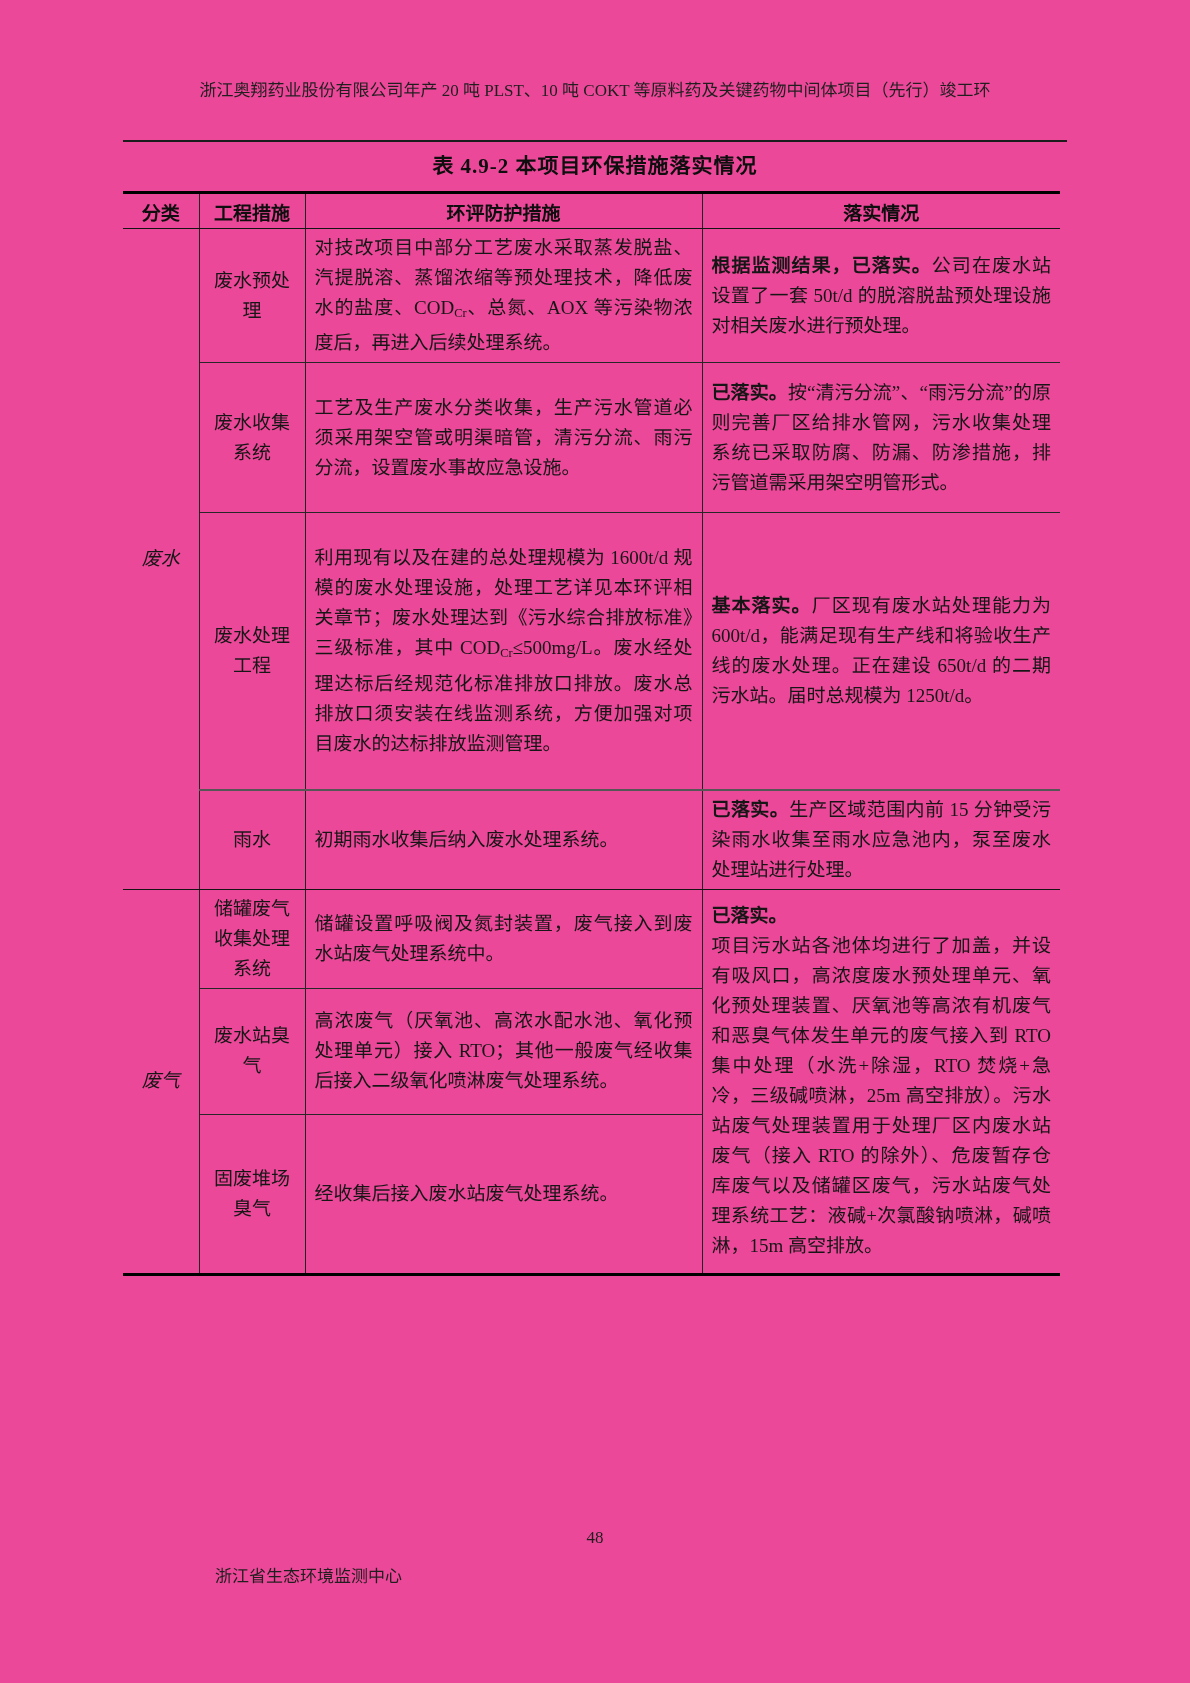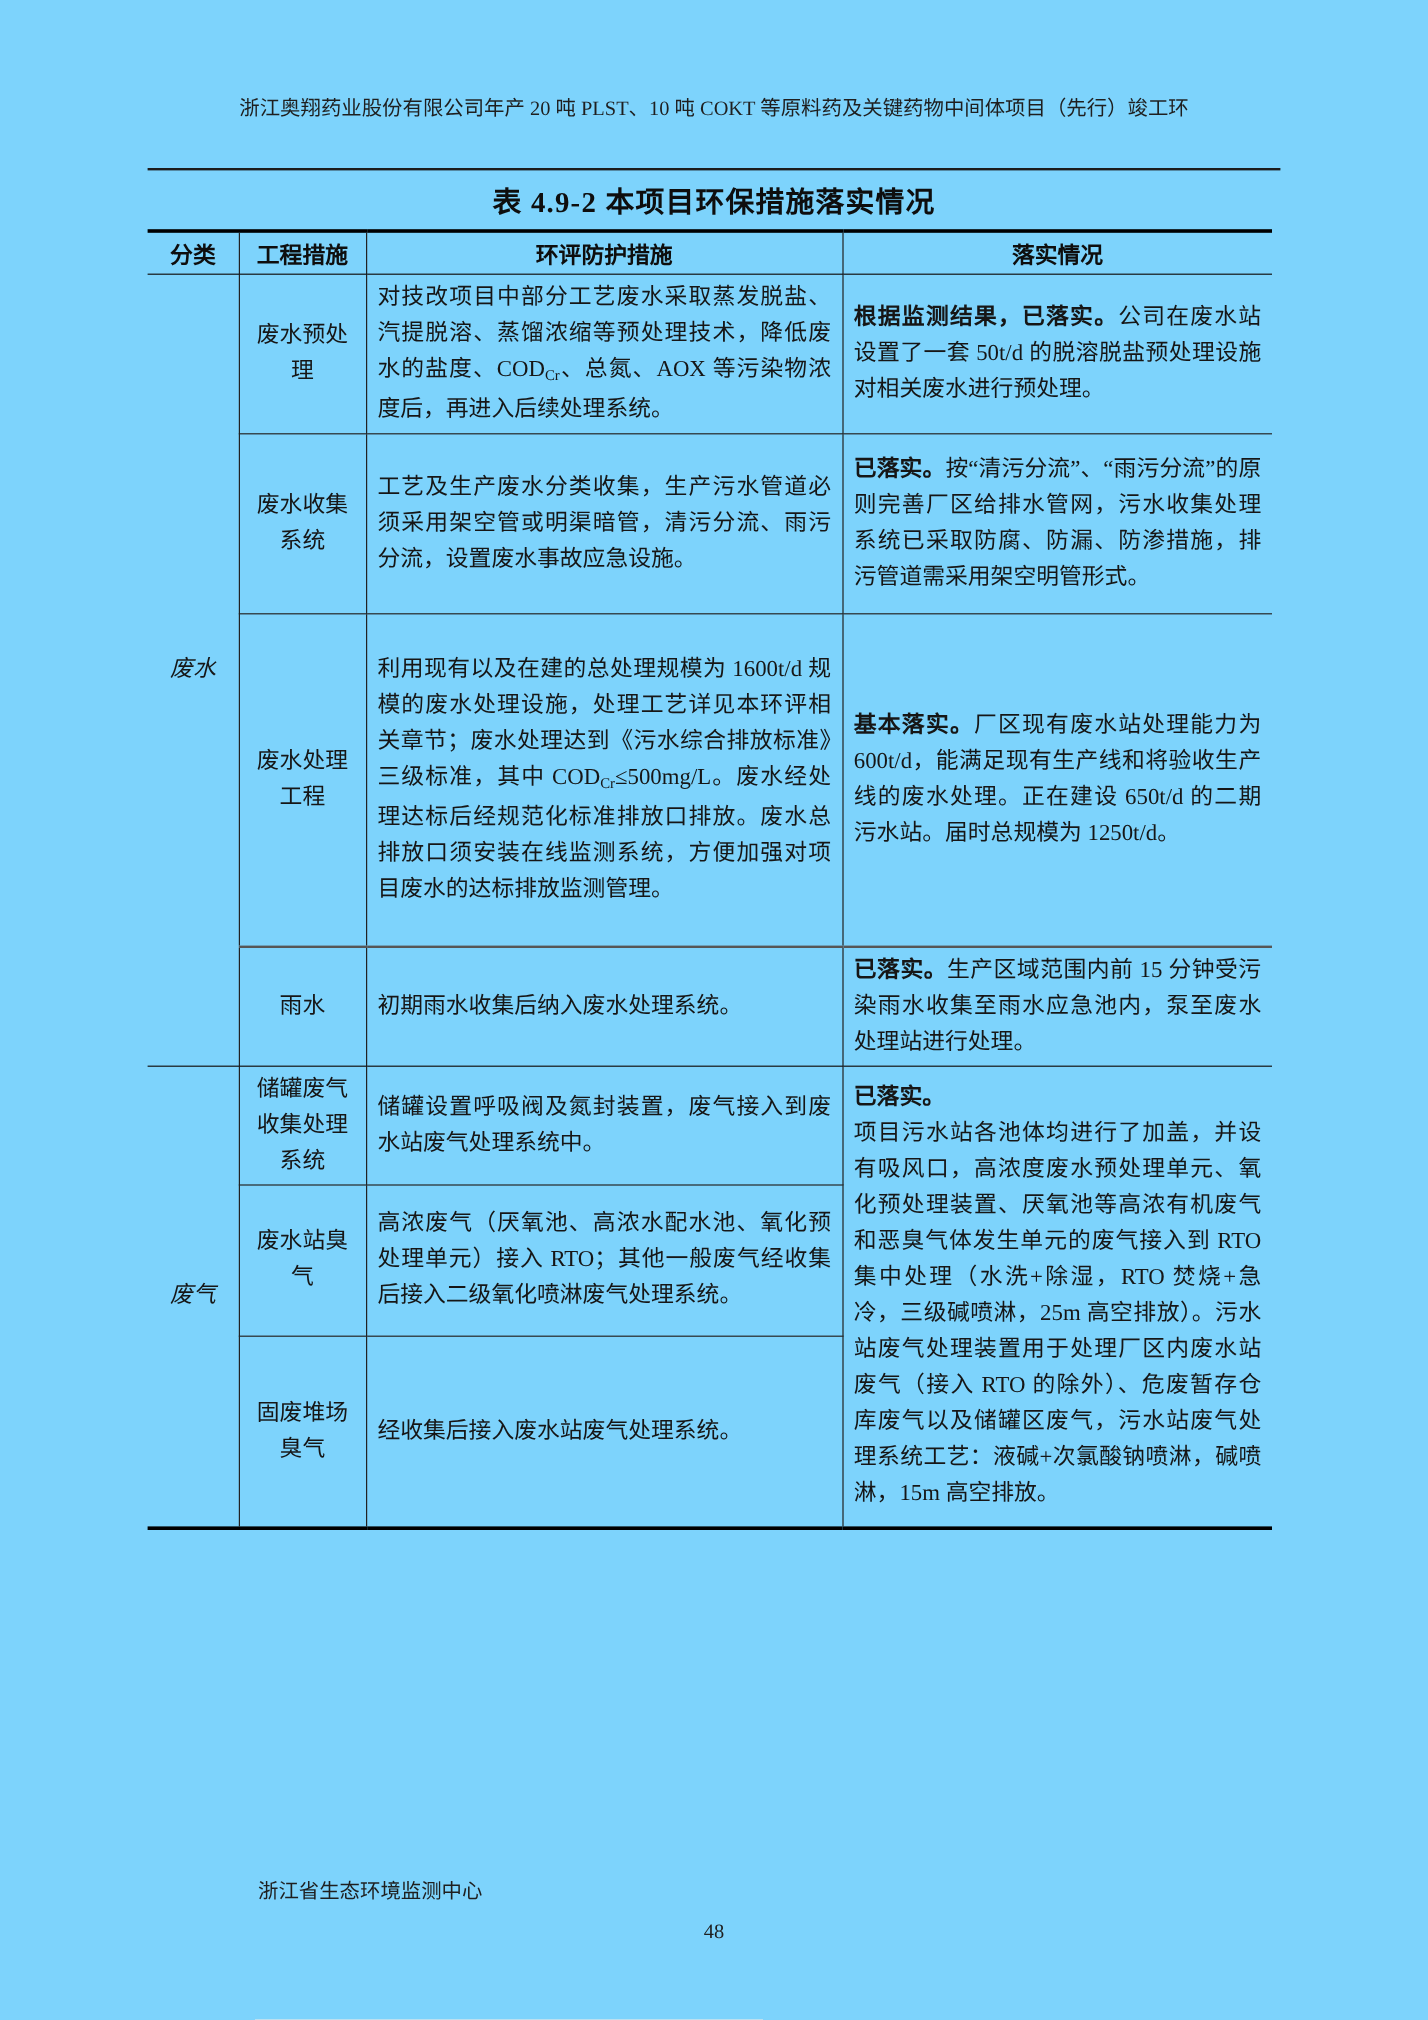--- a/index.html
+++ b/index.html
@@ -1,37 +1,37 @@
 <!DOCTYPE html>
 <html lang="zh-CN"><head>
 <meta charset="utf-8">
 <style>
   html,body{margin:0;padding:0;background:#e8e8e8;}
   .page{
     position:relative;
     width:1190px;height:1683px;
     margin:0 auto;
-    background:#7dd3fc;
+    background:#ec4899;
     font-family:"Liberation Serif","DejaVu Serif",serif;
     color:#1a1a1a;
     overflow:hidden;
   }
   
   .doc-header{
     position:absolute;top:78px;left:123px;width:944px;
     text-align:center;font-size:17px;line-height:26px;color:#1f1f1f;
   }
   .header-rule{
     position:absolute;top:140px;left:123px;width:944px;
     border-top:2.5px solid #1c1c1c;height:0;
   }
   
   .table-title{
     position:absolute;top:149px;left:123px;width:944px;
-    text-align:center;font-size:24px;font-weight:bold;color:#0e0e0e;
+    text-align:center;font-size:21px;font-weight:bold;color:#0e0e0e;
     letter-spacing:1px;
   }
   
   table.epa{
     position:absolute;top:191px;left:123px;width:937px;
     border-collapse:collapse;table-layout:fixed;
   }
   table.epa th{
     border-top:3.5px solid #000;
     border-bottom:1.5px solid #141414;
@@ -60,21 +60,21 @@
   
   tr.r1 td.rb,tr.r2 td.rb{border-bottom:1px solid #272727;}
   tr.r3 td.rb{border-bottom:2.5px solid #565656;}   
   tr.r4 td.rb,td.section-end{border-bottom:1.5px solid #141414;} 
   tr.r5 td.rb,tr.r6 td.rb{border-bottom:1px solid #272727;}
   tr.r7 td.rb,td.table-end{border-bottom:3.5px solid #000;}      
   .seg-b{font-weight:bold;}
   .seg-sub{font-size:0.65em;vertical-align:-0.28em;}
   
   .footer-org{position:absolute;top:1562px;left:215px;font-size:17px;color:#1f1f1f;}
-  .footer-page{position:absolute;top:1600px;left:0;width:1190px;text-align:center;font-size:17px;color:#1f1f1f;}
+  .footer-page{position:absolute;top:1528px;left:0;width:1190px;text-align:center;font-size:17px;color:#1f1f1f;}
 </style>
 </head>
 <body>
 
 <div class="page">
 
   <div class="doc-header">
     <div>浙江奥翔药业股份有限公司年产 20 吨 PLST、10 吨 COKT 等原料药及关键药物中间体项目（先行）竣工环</div>
   </div>
   <div class="header-rule"></div>

